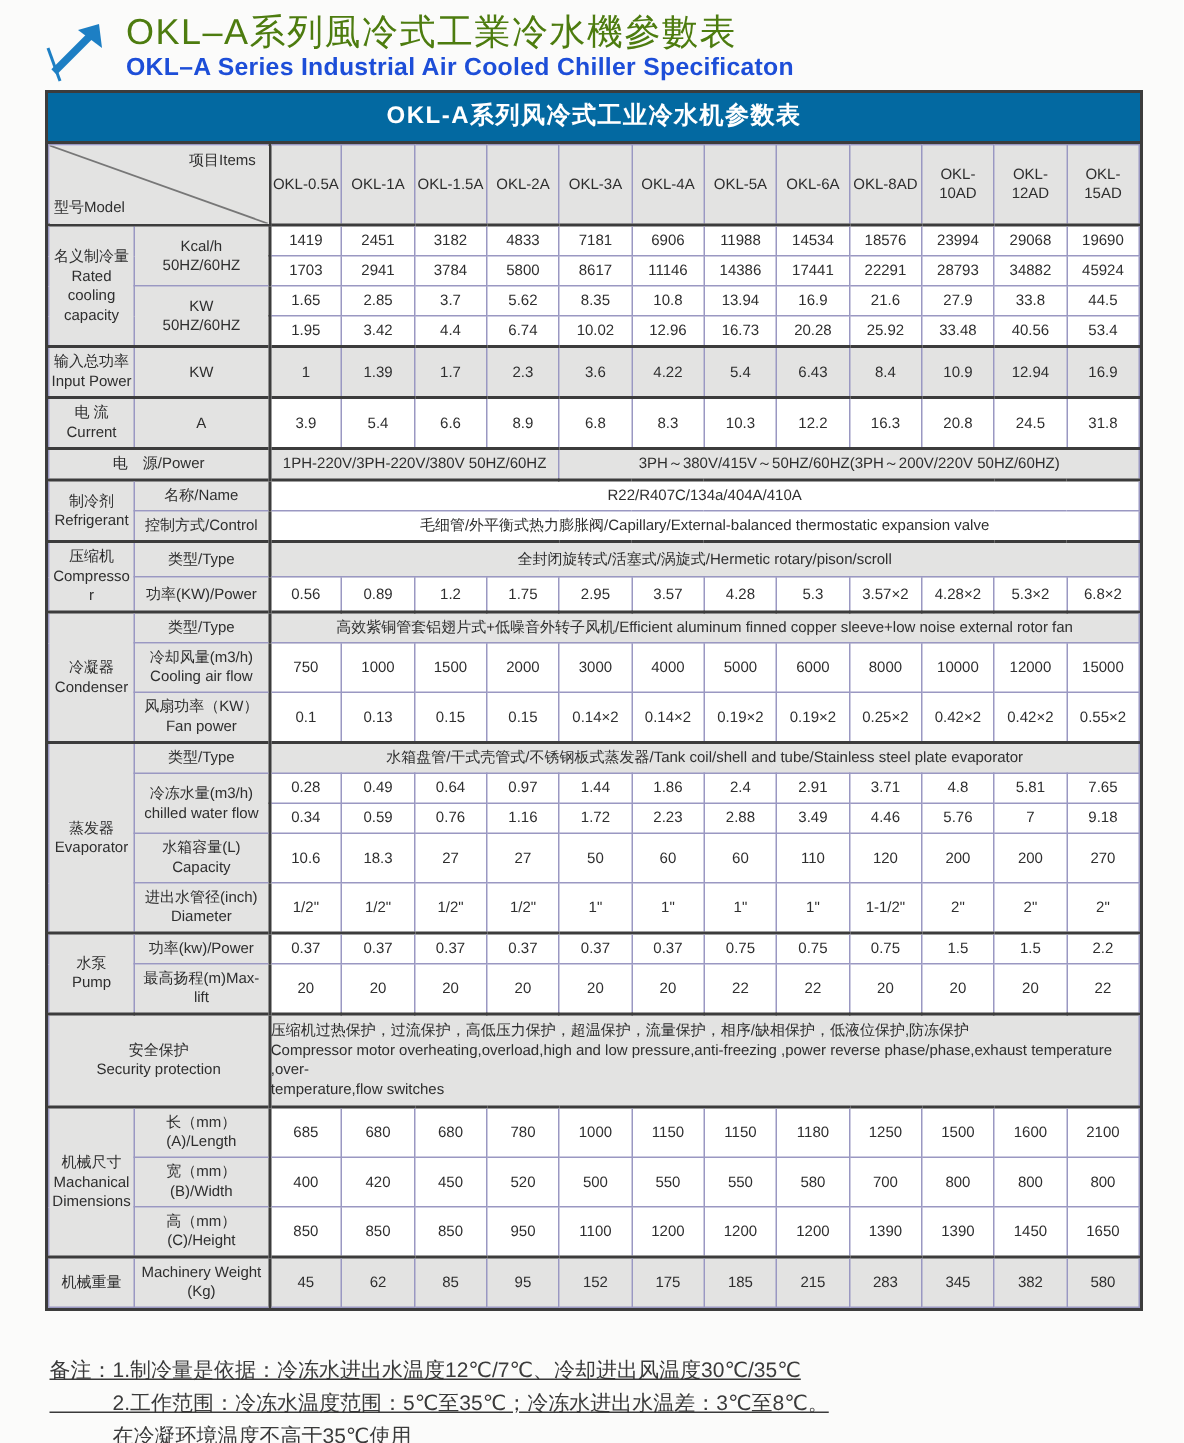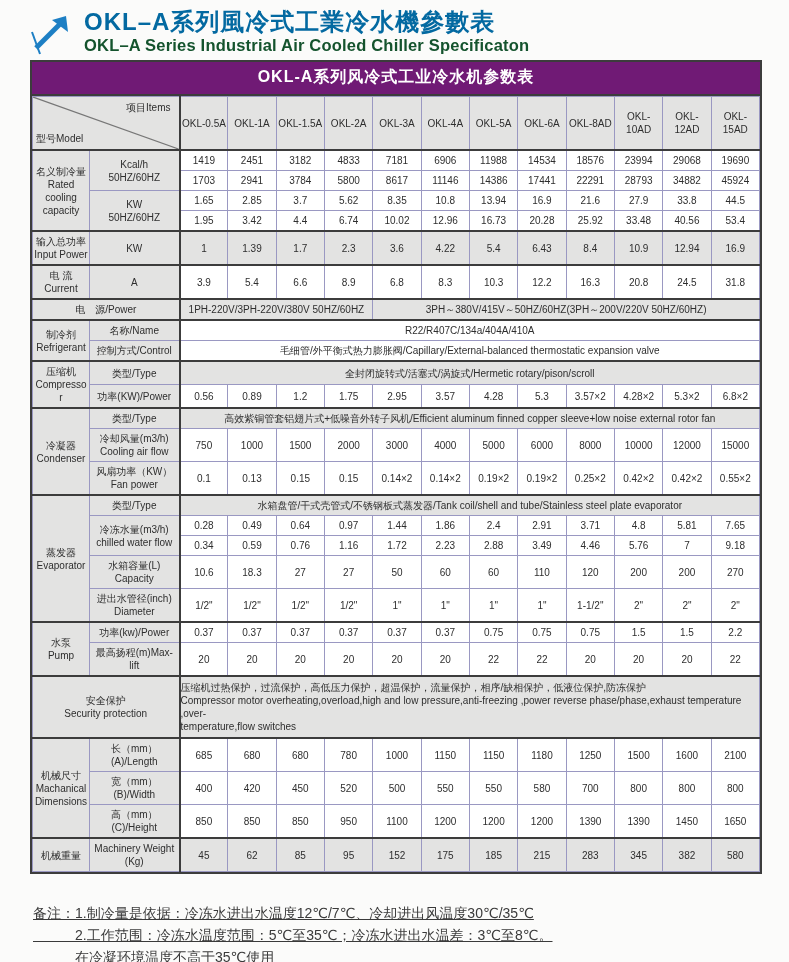--- a/index.html
+++ b/index.html
@@ -7,26 +7,26 @@
   body {
     background: #fbfbfa;
     font-family: "Liberation Sans", "DejaVu Sans", sans-serif;
     color: #2e2e2e;
     overflow: hidden;
   }
   
   .page-header { display: flex; align-items: flex-start; padding: 8px 0 0 26px; height: 56px; }
   .logo { width: 52px; height: 46px; flex: 0 0 52px; margin-top: 2px; }
   .titles { margin-left: 6px; }
-  .title-zh { font-size: 24px; font-weight: bold; letter-spacing: 1px; color: #0369a1; line-height: 1.15; }
-  .title-en { font-size: 16.5px; font-weight: bold; color: #14532d; letter-spacing: 0.2px; }
+  .title-zh { font-size: 24px; font-weight: normal; letter-spacing: 1px; color: #4d7c0f; line-height: 1.15; }
+  .title-en { font-size: 16.5px; font-weight: bold; color: #1d4ed8; letter-spacing: 0.2px; }
   
   .table-wrap { margin: 4px 27px 0 30px; border: 2px solid #3c3c3c; background: #fff; }
   .tbl-caption {
-    background: #701a75; color: #fff; text-align: center;
+    background: #0369a1; color: #fff; text-align: center;
     font-size: 16px; font-weight: bold; letter-spacing: 1px;
     padding: 5px 0 6px; border-bottom: 2px solid #3c3c3c;
   }
   table { width: 100%; border-collapse: collapse; table-layout: fixed; }
   col.c-sec { width: 57px; } col.c-item { width: 90px; }
   th, td {
     border: 1px solid #9a98c2;
     font-size: 10px; font-weight: normal;
     text-align: center; vertical-align: middle;
     padding: 3px 1px; line-height: 1.3;

